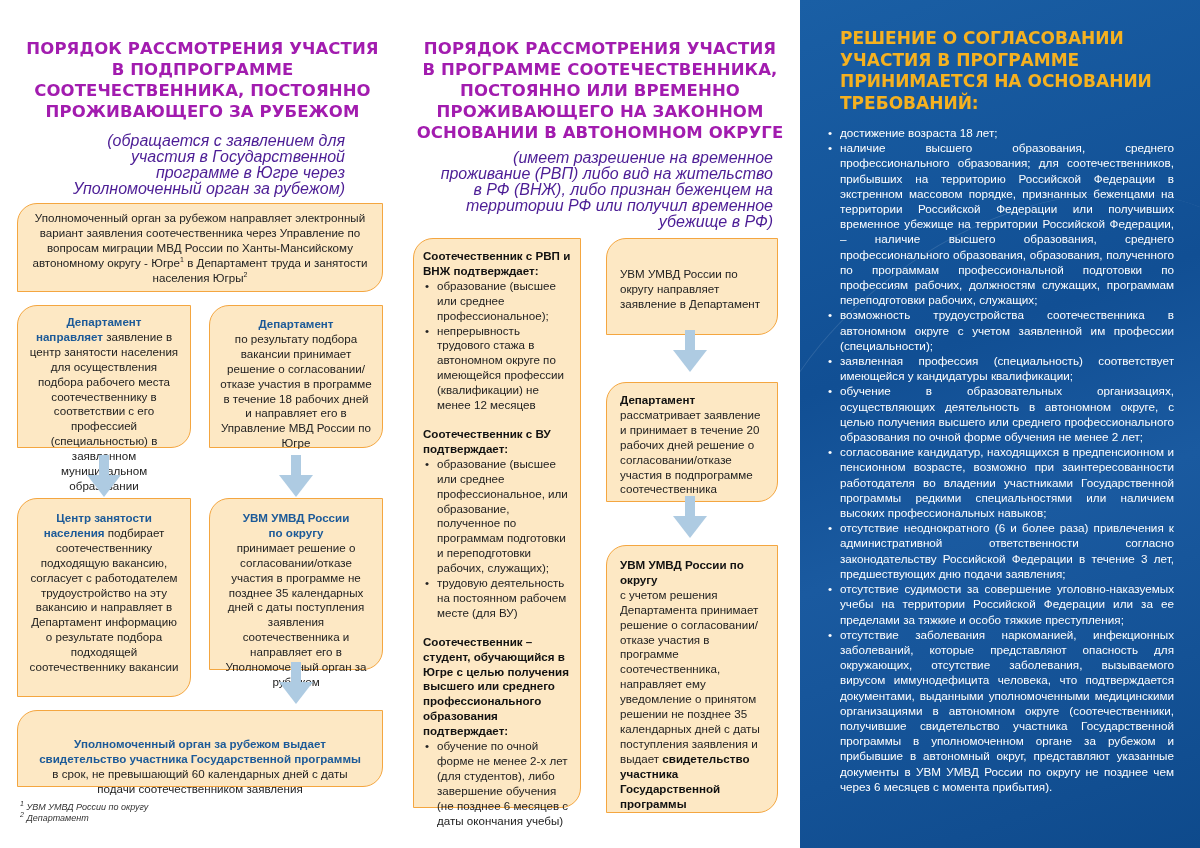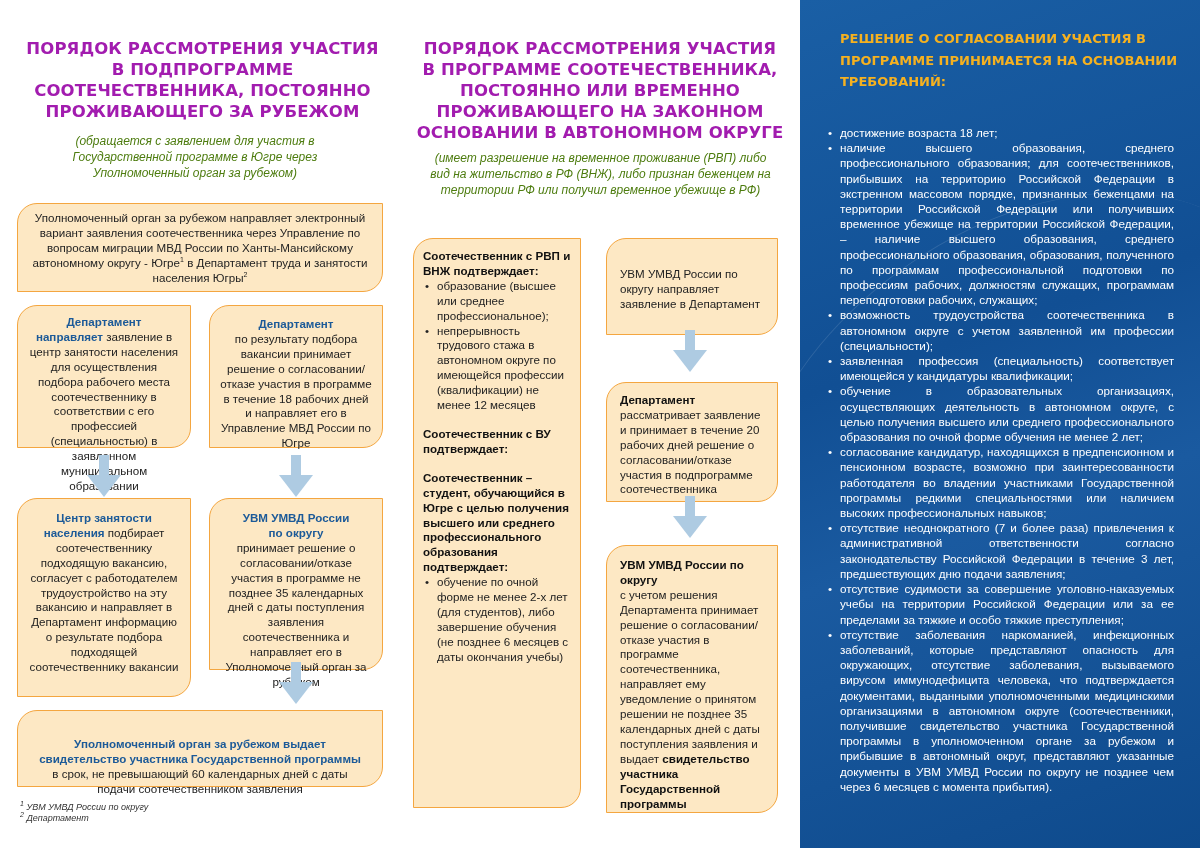--- a/index.html
+++ b/index.html
@@ -5,22 +5,22 @@
   * { box-sizing: border-box; margin: 0; padding: 0; }
   html, body { width: 1200px; height: 848px; overflow: hidden; background: #ffffff; }
   body { position: relative; font-family: "Liberation Sans", sans-serif; color: #1e1e1e; }
 
   .title {
     position: absolute; text-align: center; font-weight: bold;
     font-family: "DejaVu Sans", sans-serif; font-size: 16.5px; line-height: 21px;
     color: #a21caf; letter-spacing: 0.1px;
   }
   .subtitle {
-    position: absolute; text-align: center; font-style: italic;
-    font-size: 12px; line-height: 16px; color: #4d7c0f;
+    position: absolute; text-align: right; font-style: italic;
+    font-size: 16px; line-height: 16px; color: #4c1d95;
   }
   .box {
     position: absolute; background: #fde8c4; border: 1.5px solid #f4a640;
     border-radius: 20px 0 20px 0; font-size: 11.6px; line-height: 14.9px; color: #222;
   }
   .box.center { text-align: center; }
   .box .hl { color: #1c5a98; font-weight: bold; }
   .box .b { font-weight: bold; color: #111; }
   .arrow { position: absolute; width: 34px; height: 44px; }
   .arrow .shaft { position: absolute; left: 12px; top: 0; width: 10px; height: 22px; background: #aecbe2; }
@@ -37,21 +37,21 @@
     position: absolute; left: 800px; top: 0; width: 400px; height: 848px;
     background: linear-gradient(160deg, #1a5fa5 0%, #114f94 40%, #1a5aa0 60%, #0e4a8c 100%);
     overflow: hidden;
   }
   .right-panel .swoosh {
     position: absolute; left: -80px; top: 230px; width: 600px; height: 400px;
     border-top: 1px solid rgba(255,255,255,0.12); border-radius: 50%; transform: rotate(-35deg);
   }
   .right-panel h2 {
     position: absolute; left: 40px; top: 28px; width: 340px;
-    font-family: "DejaVu Sans", sans-serif; font-weight: bold; font-size: 13px; line-height: 21.5px;
+    font-family: "DejaVu Sans", sans-serif; font-weight: bold; font-size: 17px; line-height: 21.5px;
     color: #f5b120;
   }
   .right-panel ul {
     position: absolute; left: 26px; top: 125px; width: 348px;
     color: #ffffff; font-size: 11.7px; line-height: 15.2px; text-align: justify;
   }
 </style>
 </head>
 <body>
 
@@ -113,20 +113,24 @@
   <div class="box" style="left:413px; top:238px; width:168px; height:570px; padding:10px 9px;">
     <div>
       <div class="b">Соотечественник с РВП и ВНЖ подтверждает:</div>
       <ul class="bl">
         <li>образование (высшее или среднее профессиональное);</li>
         <li>непрерывность трудового стажа в автономном округе по имеющейся профессии (квалификации) не менее 12 месяцев</li>
       </ul>
     </div>
     <div style="margin-top:14px;">
       <div class="b">Соотечественник с ВУ подтверждает:</div>
+      <ul class="bl">
+        <li>образование (высшее или среднее профессиональное, или образование, полученное по программам подготовки и переподготовки рабочих, служащих);</li>
+        <li>трудовую деятельность на постоянном рабочем месте (для ВУ)</li>
+      </ul>
     </div>
     <div style="margin-top:14px;">
       <div class="b">Соотечественник – студент, обучающийся в Югре с целью получения высшего или среднего профессионального образования подтверждает:</div>
       <ul class="bl">
         <li>обучение по очной форме  не менее 2-х лет (для студентов), либо завершение обучения (не позднее 6 месяцев с даты окончания учебы)</li>
       </ul>
     </div>
   </div>
 
   <div class="box" style="left:606px; top:238px; width:172px; height:97px; padding:28px 13px;">
@@ -157,17 +161,17 @@
 <div class="right-panel">
   <div class="swoosh"></div>
   <h2>РЕШЕНИЕ О СОГЛАСОВАНИИ УЧАСТИЯ В ПРОГРАММЕ ПРИНИМАЕТСЯ НА ОСНОВАНИИ ТРЕБОВАНИЙ:</h2>
   <ul class="bl">
     <li>достижение возраста 18 лет;</li>
     <li>наличие высшего образования, среднего профессионального образования; для соотечественников, прибывших на территорию Российской Федерации в экстренном массовом порядке, признанных беженцами на территории Российской Федерации или получивших временное убежище на территории Российской Федерации, – наличие высшего образования, среднего профессионального образования, образования, полученного по программам профессиональной подготовки по профессиям рабочих, должностям служащих, программам переподготовки рабочих, служащих;</li>
     <li>возможность трудоустройства соотечественника в автономном округе с учетом заявленной им профессии (специальности);</li>
     <li>заявленная профессия (специальность) соответствует имеющейся у кандидатуры квалификации;</li>
     <li>обучение в образовательных организациях, осуществляющих деятельность в автономном округе, с целью получения высшего или среднего профессионального образования по очной форме обучения не менее 2 лет;</li>
     <li>согласование кандидатур, находящихся в предпенсионном и пенсионном возрасте, возможно при заинтересованности работодателя во владении участниками Государственной программы редкими специальностями или наличием высоких профессиональных навыков;</li>
-    <li>отсутствие неоднократного (7 и более раза) привлечения к административной ответственности согласно законодательству Российской Федерации в течение 3 лет, предшествующих дню подачи заявления;</li>
+    <li>отсутствие неоднократного (6 и более раза) привлечения к административной ответственности согласно законодательству Российской Федерации в течение 3 лет, предшествующих дню подачи заявления;</li>
     <li>отсутствие судимости за совершение уголовно-наказуемых учебы на территории Российской Федерации или за ее пределами за тяжкие и особо тяжкие преступления;</li>
     <li>отсутствие заболевания наркоманией, инфекционных заболеваний, которые представляют опасность для окружающих, отсутствие заболевания, вызываемого вирусом иммунодефицита человека, что подтверждается документами, выданными уполномоченными медицинскими организациями в автономном округе (соотечественники, получившие свидетельство участника Государственной программы в уполномоченном органе за рубежом и прибывшие в автономный округ, представляют указанные документы в УВМ УМВД России по округу не позднее чем через 6 месяцев с момента прибытия).</li>
   </ul>
 </div>
 
 </body></html>

